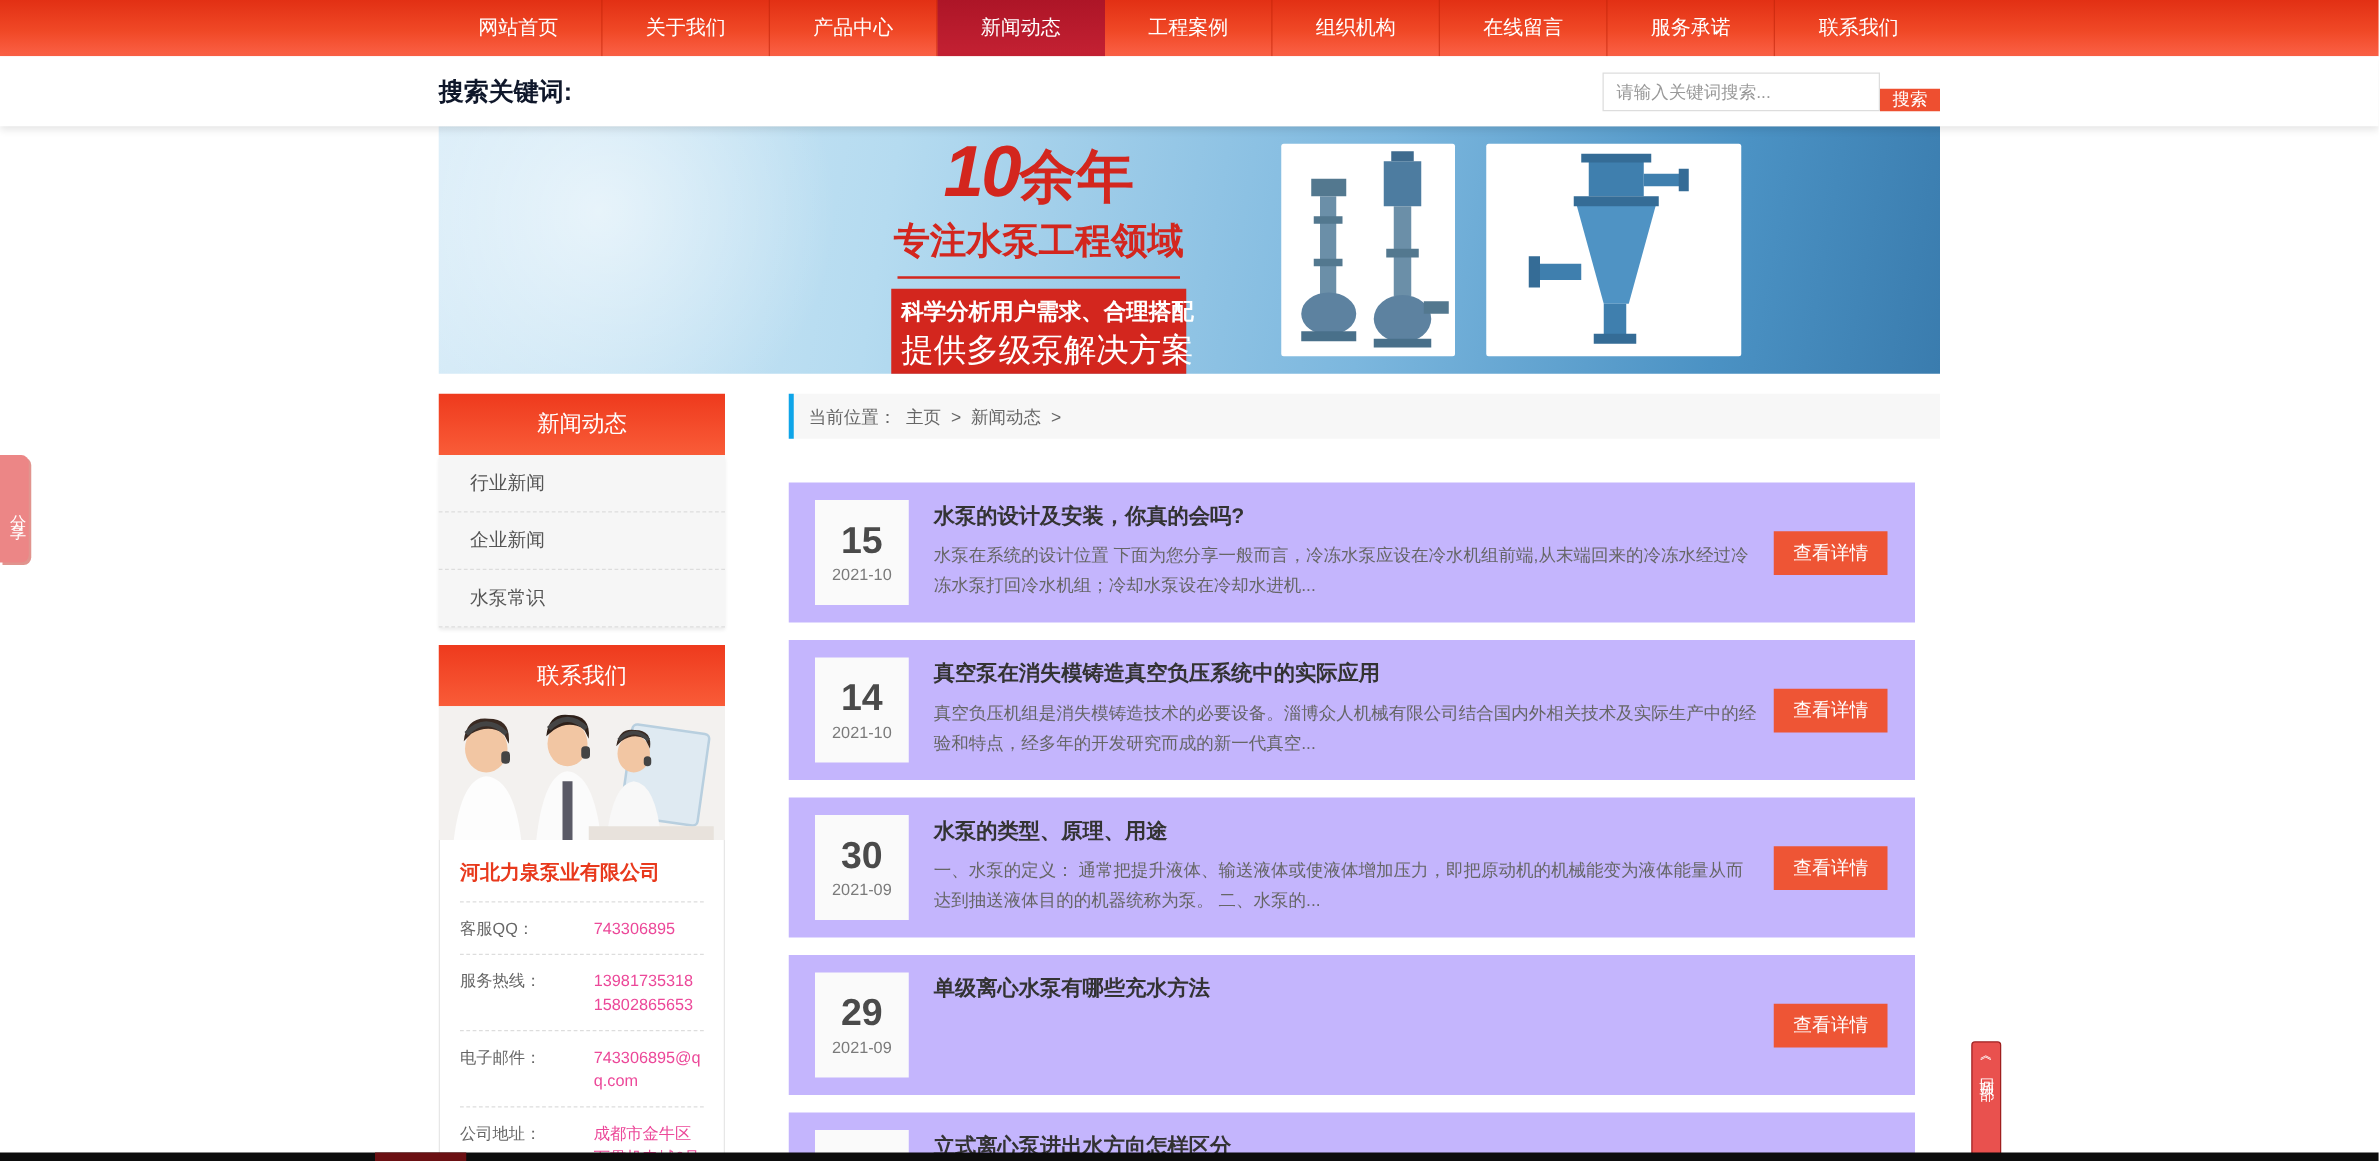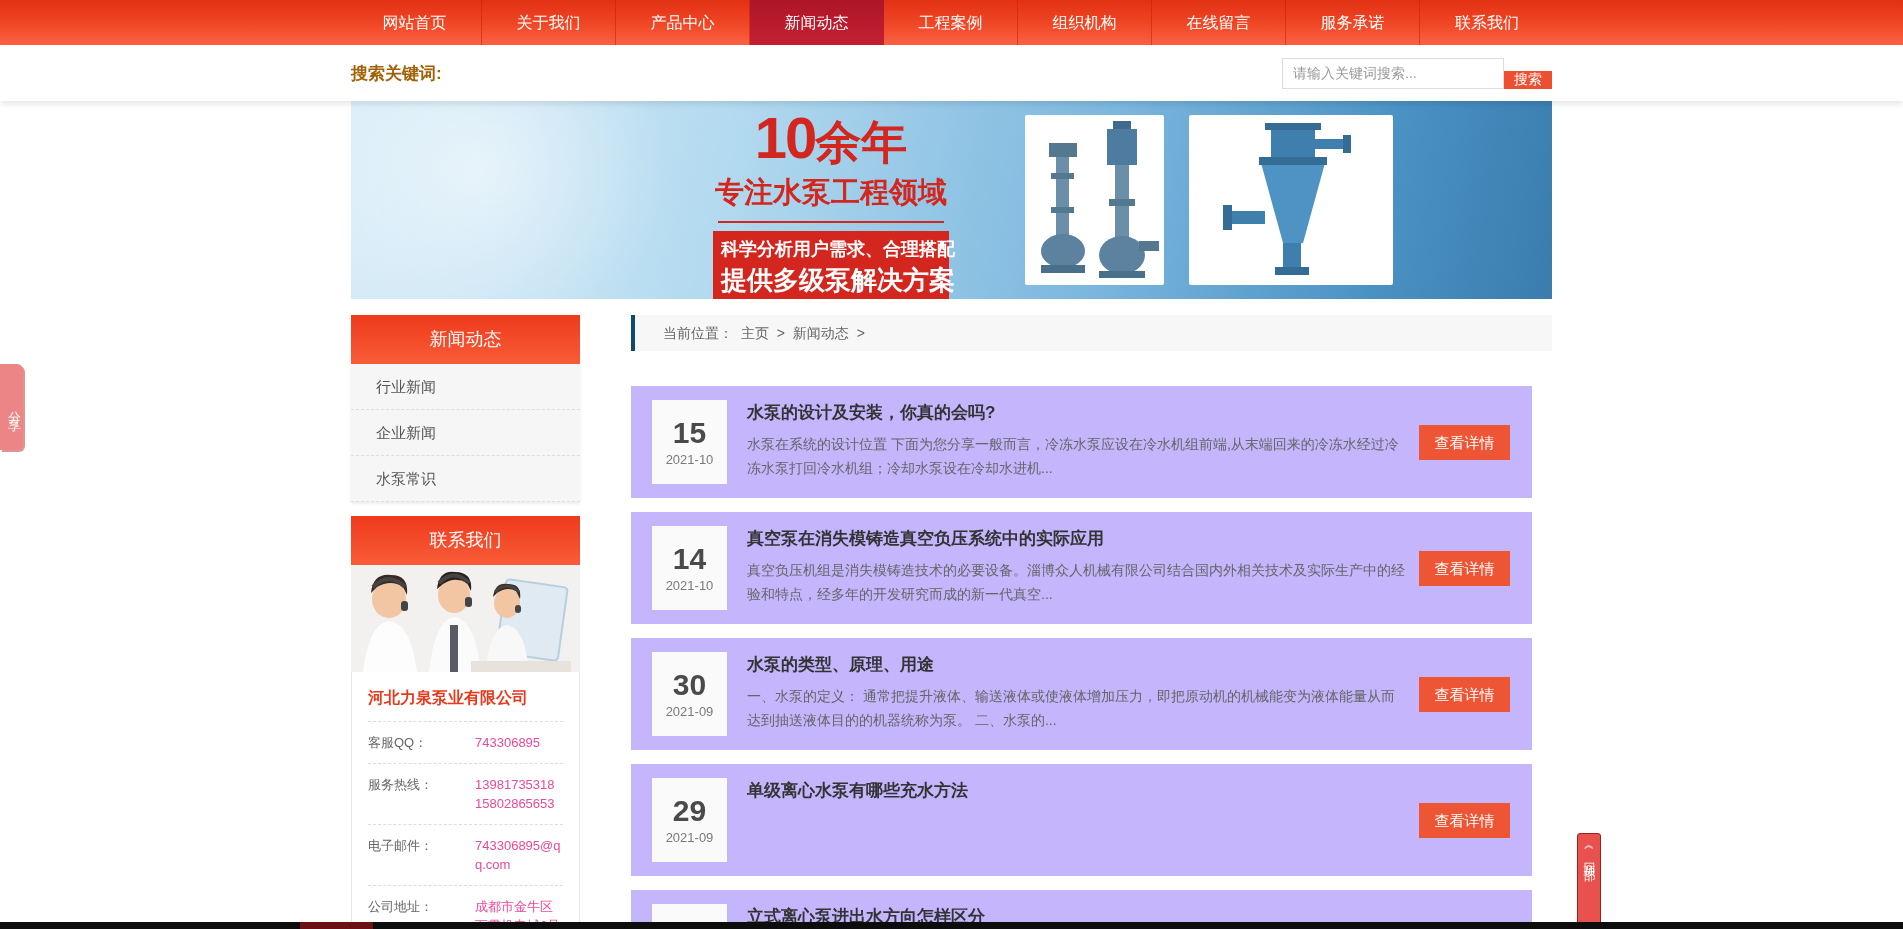--- a/index.html
+++ b/index.html
@@ -21,21 +21,21 @@
     border-right:1px solid rgba(190,35,10,.55); position:relative;
   }
   .nav-item:last-child { border-right:none; }
   .nav-item.active {
     background:linear-gradient(180deg,#ad1527,#c42133);
     border-right-color:transparent;
   }
   
   .searchbar { height:56px; background:#fff; box-shadow:0 3px 6px rgba(0,0,0,.10); position:relative; z-index:5; }
   .search-inner { width:1201px; margin:0 auto; height:56px; display:flex; align-items:center; justify-content:space-between; }
-  .search-label { color:#a16207; font-weight:bold; font-size:17px; }
+  .search-label { color:#0f172a; font-weight:bold; font-size:20px; }
   .search-right { display:flex; align-items:flex-end; }
   .search-input {
     width:222px; height:31px; border:1px solid #ddd; outline:none;
     padding:0 10px; font-size:14px; color:#333; font-family:inherit;
   }
   .search-input::placeholder { color:#999; }
   .search-btn {
     width:48px; height:18px; border:none; background:#ee4f30; color:#fff;
     font-size:14px; cursor:pointer; font-family:inherit;
   }
@@ -43,30 +43,30 @@
   .banner {
     width:1201px; height:198px; margin:0 auto; position:relative; overflow:hidden;
     background:linear-gradient(100deg,#d8ecf8 0%,#b5dbf0 30%,#7cb7de 62%,#4b92c4 85%,#3a7cae 100%);
   }
   .banner::before {
     content:""; position:absolute; left:-40px; top:-60px; width:420px; height:320px;
     background:radial-gradient(circle at 40% 40%, rgba(255,255,255,.55), rgba(255,255,255,0) 60%);
   }
   .banner-text { position:absolute; left:350px; top:8px; width:260px; text-align:center; }
   .banner-years { color:#d3261e; line-height:1; white-space:nowrap; }
-  .banner-years .num { font-size:58px; font-weight:bold; letter-spacing:-2px; }
+  .banner-years .num { font-size:58px; font-weight:bold; font-style:italic; letter-spacing:-2px; }
   .banner-years .suffix { font-size:46px; font-weight:bold; }
   .banner-headline { color:#d3261e; font-size:29px; font-weight:bold; margin-top:6px; white-space:nowrap; }
   .banner-underline { width:226px; height:2px; background:#d3261e; margin:8px auto 0; }
   .banner-box {
     margin-top:8px; background:#d3261e; color:#fff; padding:6px 8px 8px; width:236px;
     margin-left:12px;
   }
   .banner-box .l1 { font-size:18px; font-weight:bold; white-space:nowrap; }
-  .banner-box .l2 { font-size:26px; font-weight:bold; white-space:nowrap; margin-top:2px; }
+  .banner-box .l2 { font-size:26px; font-weight:normal; white-space:nowrap; margin-top:2px; }
   .banner-img { position:absolute; top:14px; height:170px; background:#fff; border-radius:2px; }
   .banner-img.img1 { left:674px; width:139px; }
   .banner-img.img2 { left:838px; width:204px; }
   
   .main { width:1201px; margin:16px auto 0; display:flex; }
   .sidebar { width:229px; margin-right:51px; flex:none; }
   .side-header {
     height:49px; line-height:49px; text-align:center; color:#fff; font-size:18px;
     background:linear-gradient(180deg,#ee3a1d,#f95c38);
   }
@@ -79,22 +79,22 @@
   .cs-image { height:107px; overflow:hidden; background:#f1efed; }
   .contact-info { background:#fff; border:1px solid #e7e7e7; border-top:none; padding:12px 16px 14px; }
   .company { color:#e8391c; font-weight:bold; font-size:16px; padding:4px 0 12px; border-bottom:1px dashed #ddd; }
   .c-row { display:flex; padding:11px 0; border-bottom:1px dashed #ddd; font-size:13px; line-height:19px;gap:35px; }
   .c-row:last-child { border-bottom:none; }
   .c-label { width:72px; flex:none; color:#666; }
   .c-value { flex:1; color:#ec4899; word-break:break-all; }
   
   .content { flex:1; }
   .breadcrumb {
-    height:36px; line-height:36px; background:#f7f7f7; border-left:4px solid #0c4a6e;
-    padding-left:28px; font-size:14px; color:#666;
+    height:36px; line-height:36px; background:#f7f7f7; border-left:4px solid #0ea5e9;
+    padding-left:12px; font-size:14px; color:#666;
   }
   .breadcrumb a { color:#666; text-decoration:none; margin:0 4px; cursor:pointer; }
   .news-list { margin-top:35px; }
   .news-item {
     width:901px; height:112px; background:#c4b5fd; margin-bottom:14px; position:relative;
   }
   .date-box {
     position:absolute; left:21px; top:14px; width:75px; height:84px; background:#fafafa;
     display:flex; flex-direction:column; align-items:center; justify-content:center;
   }

